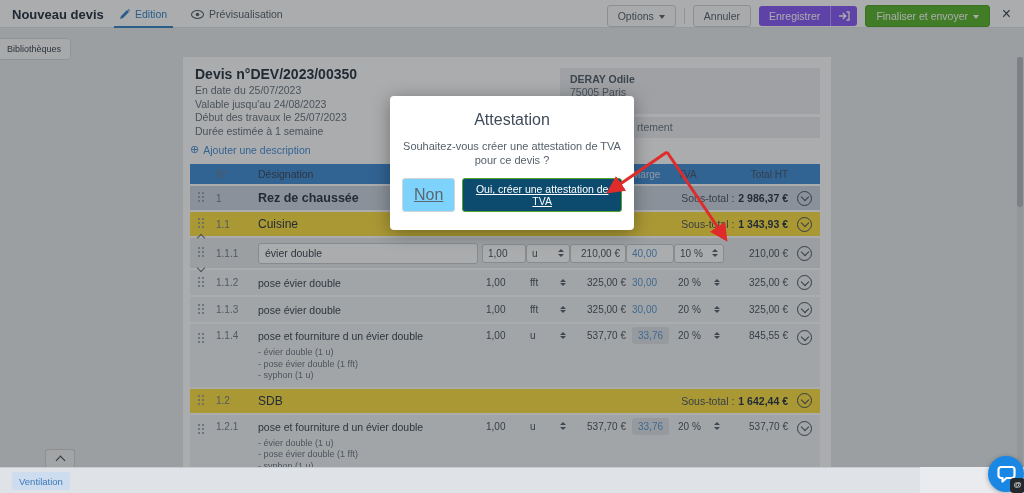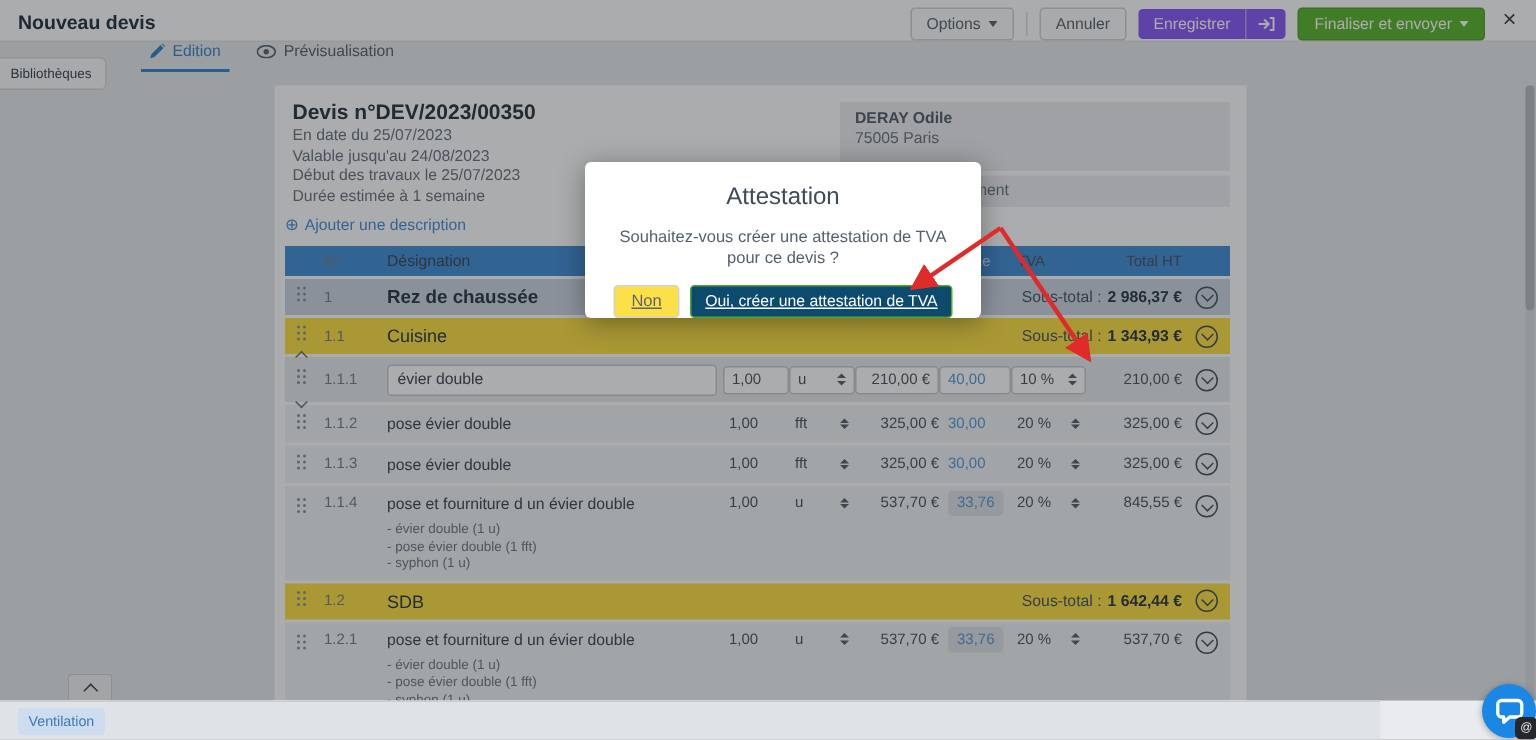--- a/index.html
+++ b/index.html
@@ -4,21 +4,21 @@
 <style>
   * { box-sizing: border-box; margin: 0; padding: 0; }
   html,body { width:1024px; height:493px; overflow:hidden; }
   body { font-family: "Liberation Sans", "DejaVu Sans", sans-serif; background:#e9ebee; }
   .stage { position:relative; width:1024px; height:493px; overflow:hidden; }
 
   
   .topbar { position:absolute; left:0; top:0; width:1024px; height:28px; background:#ffffff;
             border-bottom:1px solid #e0e3e6; z-index:10; }
   .tb-title { position:absolute; left:12px; top:7px; font-size:13px; font-weight:bold; color:#273646; }
-  .tb-tabs { position:absolute; left:88px; top:0; height:28px; display:flex;margin-top:20px; }
+  .tb-tabs { position:absolute; left:108px; top:0; height:28px; display:flex; }
   .tb-tab { display:flex; align-items:center; gap:5px; padding:0 12px; font-size:10.5px; color:#5b6670; cursor:pointer; position:relative; }
   .tb-tab.active { color:#3a87c8; }
   .tb-tab.active::after { content:""; position:absolute; left:6px; right:6px; bottom:0; height:2.5px; background:#3a87c8; }
   .tb-right { position:absolute; right:34px; top:5px; display:flex; align-items:center; gap:8px; }
   .btn { font-size:10.5px; border-radius:3px; padding:4px 10px; cursor:pointer; white-space:nowrap; }
   .btn-light { background:#fbfcfc; border:1px solid #cfd4d8; color:#5b6670; }
   .caret { display:inline-block; width:0; height:0; border-left:3.5px solid transparent; border-right:3.5px solid transparent; border-top:4px solid currentColor; margin-left:5px; vertical-align:middle; }
   .vdiv { width:1px; height:16px; background:#d8dbde; }
   .btn-save { display:flex; align-items:stretch; background:#8b5cf6; border-radius:3px; color:#fff; overflow:hidden; cursor:pointer; }
   .btn-save .main { padding:4px 10px; font-size:10.5px; }
@@ -93,26 +93,26 @@
   .scroll-thumb { position:absolute; left:0; top:0; width:6px; height:150px; background:#b9bdc2; border-radius:3px; cursor:pointer; }
 
   
   .collapse-tab { position:absolute; left:45px; top:449px; width:30px; height:18px; background:#f2f3f5;
      border:1px solid #d0d4d8; border-bottom:none; border-radius:3px 3px 0 0; z-index:4; cursor:pointer; }
   .collapse-tab::after { content:""; position:absolute; left:11px; top:7px; width:6px; height:6px;
      border-left:1.6px solid #3c4854; border-top:1.6px solid #3c4854; transform:rotate(45deg); }
 
   
   .overlay { position:absolute; left:0; top:0; width:1024px; height:467px; background:rgba(13,16,20,0.35); z-index:40; }
-  .modal { position:absolute; left:390px; top:108px; width:264px; background:#ffffff; border-radius:4px;
-     box-shadow:0 3px 18px rgba(0,0,0,.35); z-index:50; padding:15px 12px 0; text-align:center; }
+  .modal { position:absolute; left:390px; top:96px; width:244px; background:#ffffff; border-radius:4px;
+     box-shadow:0 3px 18px rgba(0,0,0,.35); z-index:50; padding:15px 12px 18px; text-align:center; }
   .modal-title { font-size:16px; color:#3e4b59; margin-bottom:11px; }
   .modal-body { font-size:11px; color:#55606b; line-height:13.5px; margin:0 auto 11px; width:220px; }
   .modal-btns { display:flex; justify-content:center; gap:7px; }
-  .m-btn-no { background:#fde047; border:1px solid #d0d4d8; border-radius:3px; color:#5b6670; font-size:11px; padding:4px 11px; cursor:pointer;text-decoration:underline; }
+  .m-btn-no { background:#7dd3fc; border:1px solid #d0d4d8; border-radius:3px; color:#5b6670; font-size:16px; padding:4px 11px; cursor:pointer;text-decoration:underline; }
   .m-btn-yes { background:#0c4a6e; border:1px solid #53a52c; border-radius:3px; color:#fff; font-size:10.5px; padding:4px 9px; cursor:pointer;text-decoration:underline; }
   .arrows { position:absolute; left:0; top:0; z-index:60; pointer-events:none; }
 
   
   .bottombar { position:absolute; left:0; top:467px; width:920px; height:26px; background:#dfe2e6; border-top:1px solid #c8ccd1; z-index:45; }
   .btn-vent { position:absolute; left:12px; top:4px; background:#cddcee; color:#3d7ab8; font-size:9.5px; padding:3.5px 7px; border-radius:3px; border:none; cursor:pointer; font-family:inherit; }
 
   
   .chat { position:absolute; left:988px; top:456px; width:36px; height:36px; border-radius:50%; background:#1a87e4; z-index:70;
           display:flex; align-items:center; justify-content:center; cursor:pointer; box-shadow:0 1px 5px rgba(0,0,0,.3); }

